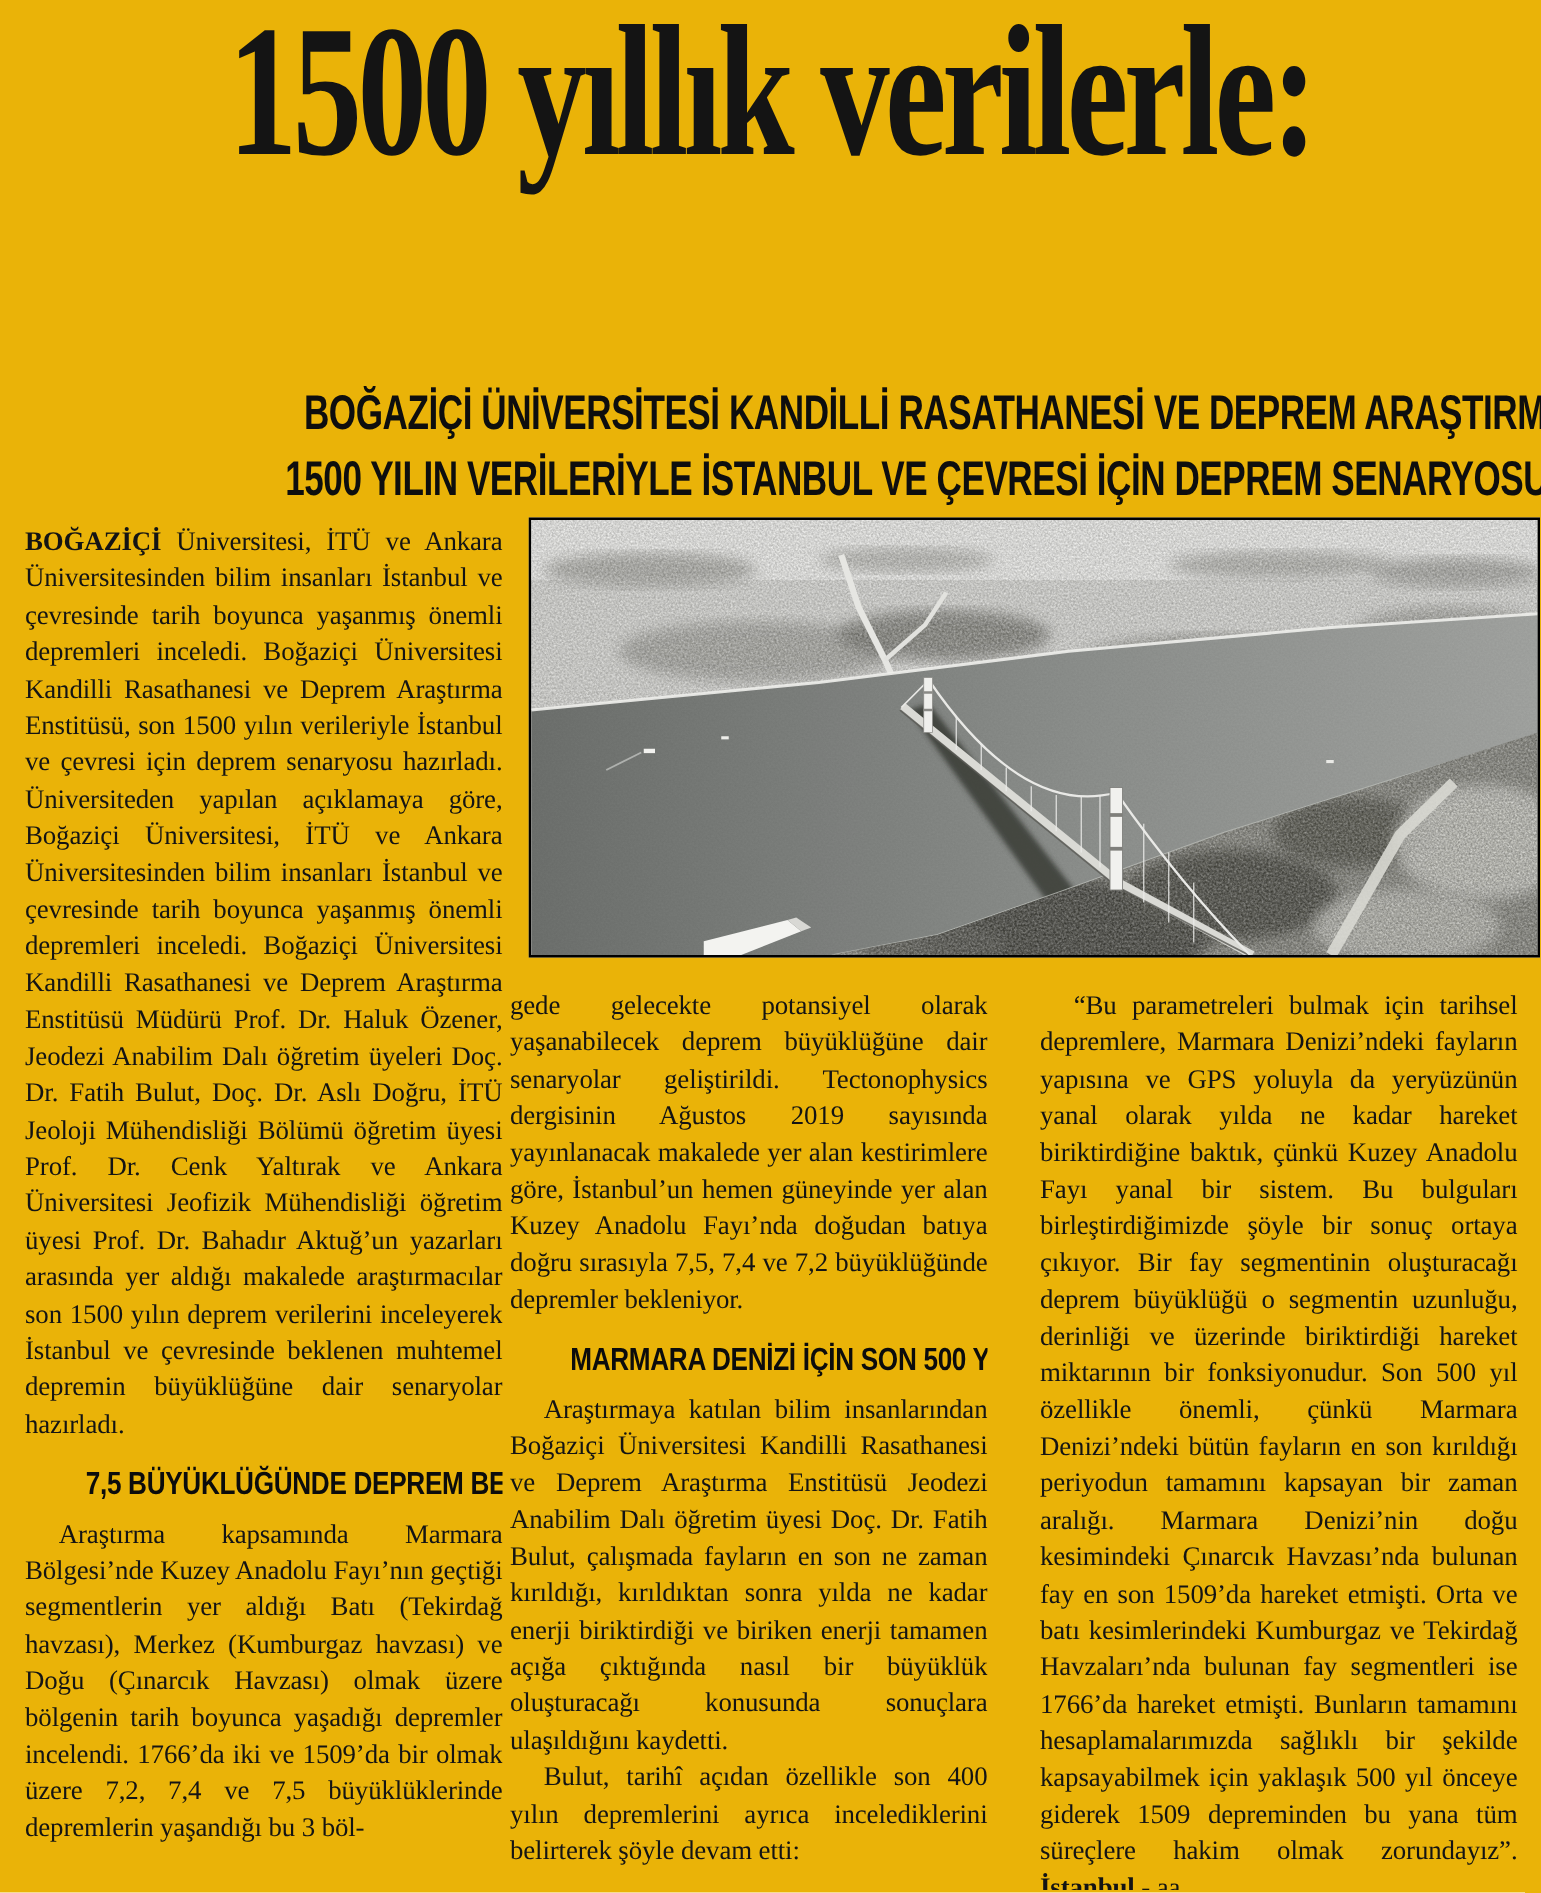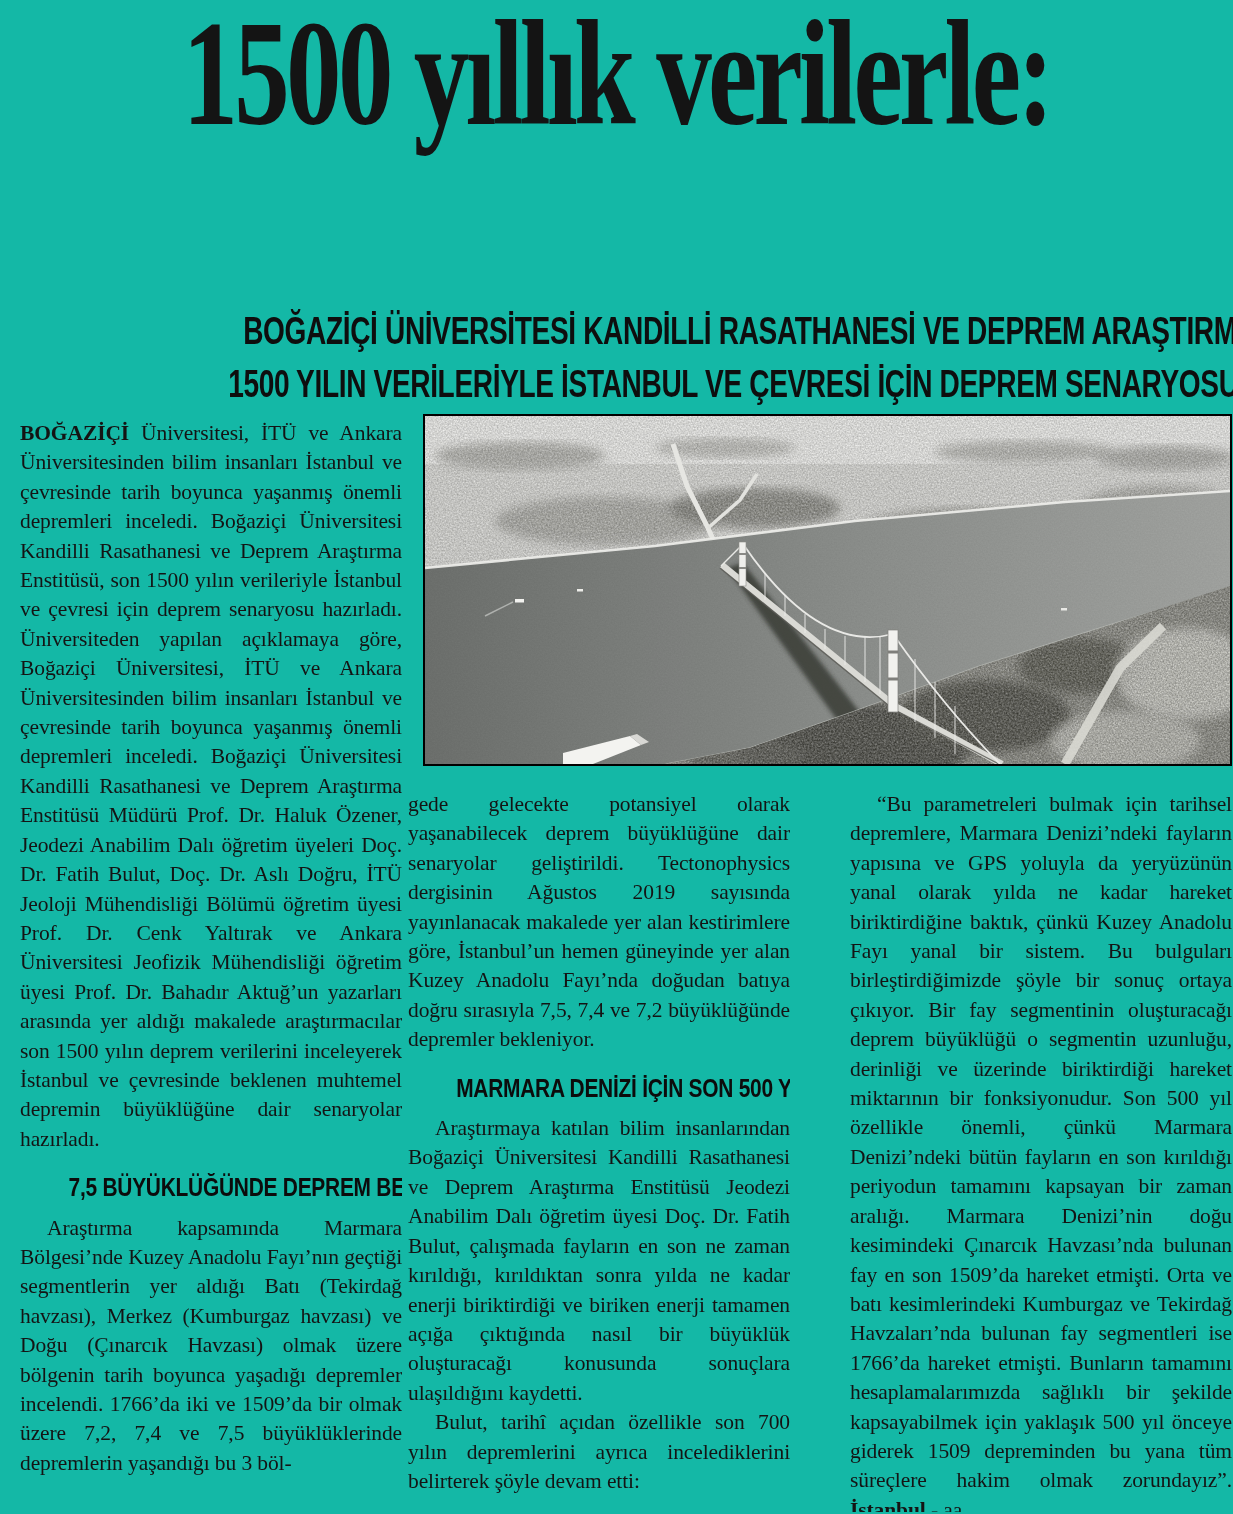--- a/index.html
+++ b/index.html
@@ -1,19 +1,19 @@
 <!DOCTYPE html>
 <html lang="tr"><head>
 <meta charset="utf-8">
 <style>
   html,body{margin:0;padding:0;background:#ffffff;}
   .page{
     position:relative;
     width:1233px;height:1514px;
-    background:#14b8a6;
+    background:#eab308;
     overflow:hidden;
     font-family:"Liberation Serif", serif;
     color:#141414;
   }
   
   .headline{position:absolute;left:0;top:0;width:1233px;text-align:center;}
   .headline .hl-line{display:block;line-height:146px;white-space:nowrap;}
   .headline .hl-line>span{
     display:inline-block;
     font-family:"Liberation Serif", serif;
@@ -53,21 +53,21 @@
     font-size:21.5px;
     line-height:29.4px;
     text-align:justify;
     letter-spacing:-.1px;
     overflow:hidden;
   }
   .col p{margin:0;font-family:Liberation Serif, serif;}
   .col .ind{text-indent:27px;}
   .col-left{left:20px;top:419px;height:1092px;}
   .col-mid{left:408px;top:790px;height:722px;}
-  .col-right{left:832px;top:790px;height:722px;margin-left:18px;}
+  .col-right{left:832px;top:790px;height:722px;}
   .col-subhead{text-align:center;margin:19px 0 9px 0;}
   .col-subhead>span{
     display:inline-block;
     font-family:"Liberation Sans", sans-serif;
     font-weight:700;
     font-size:25.5px;
     letter-spacing:-.3px;
     white-space:nowrap;
     transform:scaleX(.82);
     transform-origin:center center;
@@ -205,20 +205,20 @@
   <div class="col col-left">
     <p><b>BOĞAZİÇİ</b><span> Üniversitesi, İTÜ ve Ankara Üniversitesinden bilim insanları İstanbul ve çevresinde tarih boyunca yaşanmış önemli depremleri inceledi. Boğaziçi Üniversitesi Kandilli Rasathanesi ve Deprem Araştırma Enstitüsü, son 1500 yılın verileriyle İstanbul ve çevresi için deprem senaryosu hazırladı. Üniversiteden yapılan açıklamaya göre, Boğaziçi Üniversitesi, İTÜ ve Ankara Üniversitesinden bilim insanları İstanbul ve çevresinde tarih boyunca yaşanmış önemli depremleri inceledi. Boğaziçi Üniversitesi Kandilli Rasathanesi ve Deprem Araştırma Enstitüsü Müdürü Prof. Dr. Haluk Özener, Jeodezi Anabilim Dalı öğretim üyeleri Doç. Dr. Fatih Bulut, Doç. Dr. Aslı Doğru, İTÜ Jeoloji Mühendisliği Bölümü öğretim üyesi Prof. Dr. Cenk Yaltırak ve Ankara Üniversitesi Jeofizik Mühendisliği öğretim üyesi Prof. Dr. Bahadır Aktuğ’un yazarları arasında yer aldığı makalede araştırmacılar son 1500 yılın deprem verilerini inceleyerek İstanbul ve çevresinde beklenen muhtemel depremin büyüklüğüne dair senaryolar hazırladı.</span></p>
     <div class="col-subhead"><span>7,5 BÜYÜKLÜĞÜNDE DEPREM BEKLENİYOR</span></div>
     <p class="ind">Araştırma kapsamında Marmara Bölgesi’nde Kuzey Anadolu Fayı’nın geçtiği segmentlerin yer aldığı Batı (Tekirdağ havzası), Merkez (Kumburgaz havzası) ve Doğu (Çınarcık Havzası) olmak üzere bölgenin tarih boyunca yaşadığı depremler incelendi. 1766’da iki ve 1509’da bir olmak üzere 7,2, 7,4 ve 7,5 büyüklüklerinde depremlerin yaşandığı bu 3 böl-</p>
   </div>
 
   <div class="col col-mid">
     <p>gede gelecekte potansiyel olarak yaşanabilecek deprem büyüklüğüne dair senaryolar geliştirildi. Tectonophysics dergisinin Ağustos 2019 sayısında yayınlanacak makalede yer alan kestirimlere göre, İstanbul’un hemen güneyinde yer alan Kuzey Anadolu Fayı’nda doğudan batıya doğru sırasıyla 7,5, 7,4 ve 7,2 büyüklüğünde depremler bekleniyor.</p>
     <div class="col-subhead"><span>MARMARA DENİZİ İÇİN SON 500 YIL ÖNEMLİ</span></div>
     <p class="ind">Araştırmaya katılan bilim insanlarından Boğaziçi Üniversitesi Kandilli Rasathanesi ve Deprem Araştırma Enstitüsü Jeodezi Anabilim Dalı öğretim üyesi Doç. Dr. Fatih Bulut, çalışmada fayların en son ne zaman kırıldığı, kırıldıktan sonra yılda ne kadar enerji biriktirdiği ve biriken enerji tamamen açığa çıktığında nasıl bir büyüklük oluşturacağı konusunda sonuçlara ulaşıldığını kaydetti.</p>
-    <p class="ind">Bulut, tarihî açıdan özellikle son 700 yılın depremlerini ayrıca incelediklerini belirterek şöyle devam etti:</p>
+    <p class="ind">Bulut, tarihî açıdan özellikle son 400 yılın depremlerini ayrıca incelediklerini belirterek şöyle devam etti:</p>
   </div>
 
   <div class="col col-right">
     <p class="ind"><span>“Bu parametreleri bulmak için tarihsel depremlere, Marmara Denizi’ndeki fayların yapısına ve GPS yoluyla da yeryüzünün yanal olarak yılda ne kadar hareket biriktirdiğine baktık, çünkü Kuzey Anadolu Fayı yanal bir sistem. Bu bulguları birleştirdiğimizde şöyle bir sonuç ortaya çıkıyor. Bir fay segmentinin oluşturacağı deprem büyüklüğü o segmentin uzunluğu, derinliği ve üzerinde biriktirdiği hareket miktarının bir fonksiyonudur. Son 500 yıl özellikle önemli, çünkü Marmara Denizi’ndeki bütün fayların en son kırıldığı periyodun tamamını kapsayan bir zaman aralığı. Marmara Denizi’nin doğu kesimindeki Çınarcık Havzası’nda bulunan fay en son 1509’da hareket etmişti. Orta ve batı kesimlerindeki Kumburgaz ve Tekirdağ Havzaları’nda bulunan fay segmentleri ise 1766’da hareket etmişti. Bunların tamamını hesaplamalarımızda sağlıklı bir şekilde kapsayabilmek için yaklaşık 500 yıl önceye giderek 1509 depreminden bu yana tüm süreçlere hakim olmak zorundayız”. </span><b>İstanbul</b><span> - aa</span></p>
   </div>
 
 </div>
 
 </body></html>

